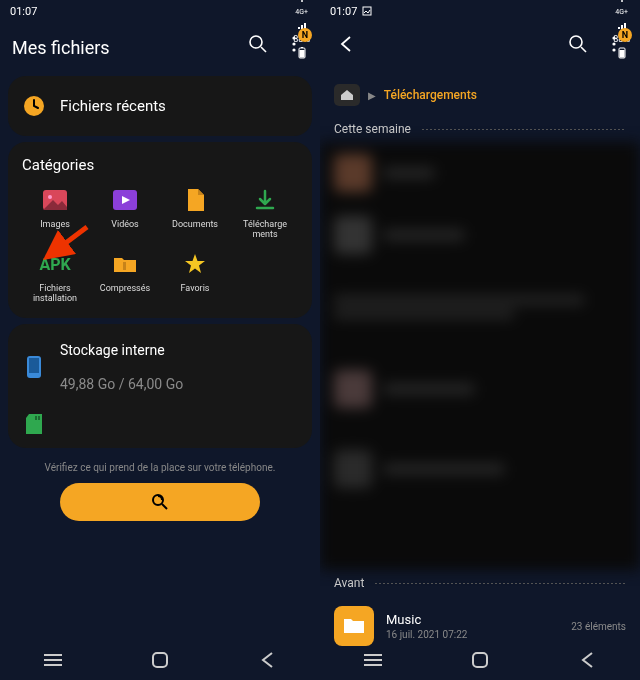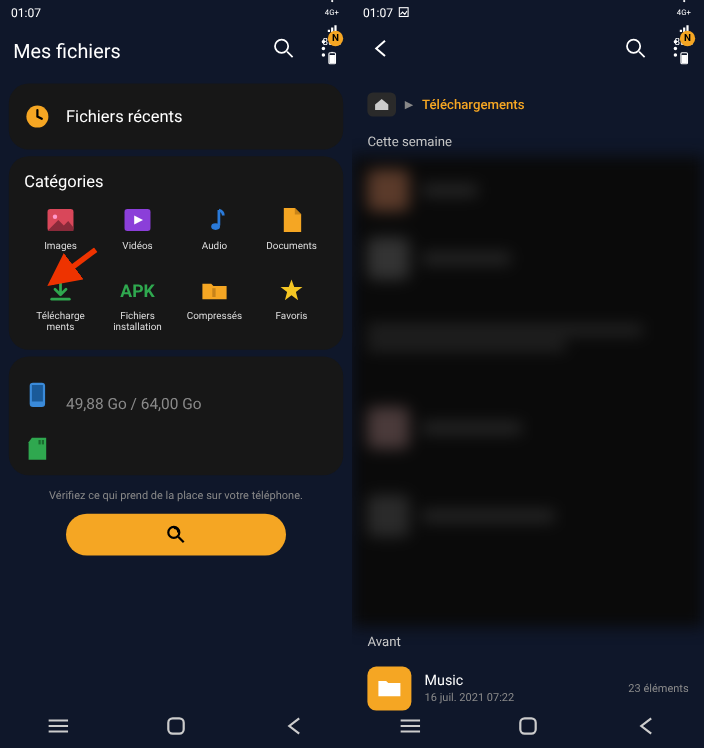--- a/index.html
+++ b/index.html
@@ -306,30 +306,20 @@
         <div class="cat-icon">
           <svg width="24" height="20" viewBox="0 0 24 20">
               <rect width="24" height="20" rx="3" fill="#8b3fd9"></rect>
               <path d="M9 6 L17 10 L9 14 Z" fill="#fff"></path>
             </svg>
         </div>
         <div class="cat-label">Vidéos</div>
       </div>
       <div class="cat-item">
         <div class="cat-icon">
-          <svg width="20" height="22" viewBox="0 0 20 22">
-              <path d="M14 2 L14 16" stroke="#2a7ad9" stroke-width="2.5"></path>
-              <ellipse cx="11" cy="17" rx="4" ry="3" fill="#2a7ad9"></ellipse>
-              <path d="M14 2 Q18 3 18 7" stroke="#2a7ad9" stroke-width="2.5" fill="none"></path>
-            </svg>
-        </div>
-        <div class="cat-label">Audio</div>
-      </div>
-      <div class="cat-item">
-        <div class="cat-icon">
           <svg width="18" height="22" viewBox="0 0 18 22">
               <path d="M2 0 L12 0 L18 6 L18 22 L2 22 Z" fill="#f5a623"></path>
               <path d="M12 0 L12 6 L18 6" fill="#c7831a"></path>
             </svg>
         </div>
         <div class="cat-label">Documents</div>
       </div>
       <div class="cat-item">
         <div class="cat-icon">
           <svg width="22" height="22" viewBox="0 0 22 22">
@@ -365,20 +355,21 @@
 
   <div class="card storage-card" style="padding:8px 14px">
     <div class="srow">
       <div class="sicon">
         <svg width="16" height="24" viewBox="0 0 16 24">
             <rect x="1" y="1" width="14" height="22" rx="3" fill="#3a8ad9"></rect>
             <rect x="3" y="3" width="10" height="15" fill="#1a5a99"></rect>
           </svg>
       </div>
       <div class="stext">
+        <div class="sname">Stockage interne</div>
         <div class="ssub">49,88 Go / 64,00 Go</div>
       </div>
     </div>
     <div class="srow">
       <div class="sicon">
         <svg width="18" height="22" viewBox="0 0 18 22">
             <path d="M4 1 L17 1 L17 21 L1 21 L1 5 Z" fill="#2fa84f"></path>
             <rect x="10" y="3" width="2" height="4" fill="#1a6a2f"></rect>
             <rect x="13" y="3" width="2" height="4" fill="#1a6a2f"></rect>
           </svg>

